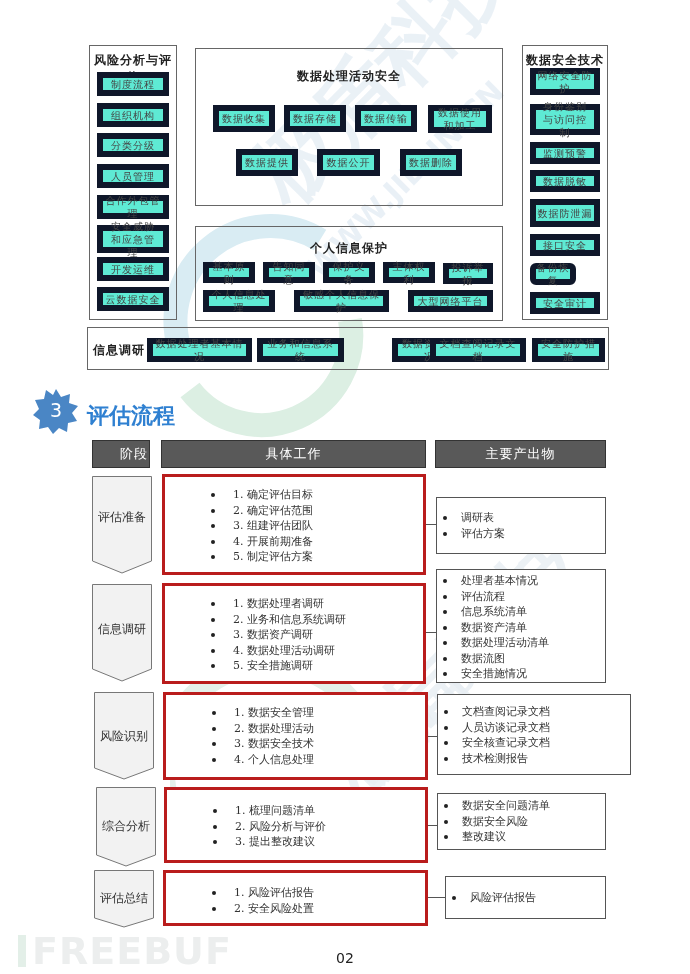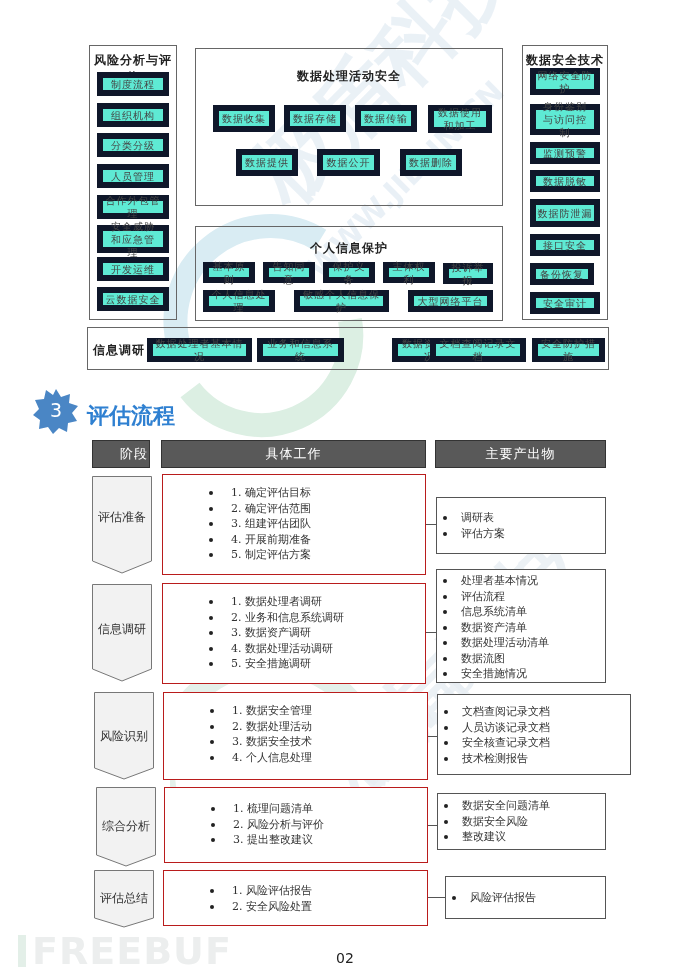--- a/index.html
+++ b/index.html
@@ -6,21 +6,21 @@
   html, body { width: 690px; height: 974px; background: #ffffff; overflow: hidden; }
   body { position: relative; font-family: "DejaVu Serif", "Liberation Serif", serif; color: #333; }
   .abs { position: absolute; }
   .box { position: absolute; border: 6px solid #0f172a; background: #5eead4; display: flex; align-items: center; justify-content: center; text-align: center; font-size: 10px; line-height: 13px; color: #444; letter-spacing: 1px; }
   .panel { position: absolute; border: 1px solid #666; background: transparent; }
   .panel-title { position: absolute; left: 0; right: 0; text-align: center; font-size: 12px; font-weight: bold; color: #222; letter-spacing: 1px; }
   .hdr { position: absolute; background: #595959; color: #fff; border: 1px solid #333; display: flex; align-items: center; justify-content: center; font-size: 13px; letter-spacing: 1px; }
   .stage { position: absolute; width: 60px; }
   .stage svg { position: absolute; left: 0; top: 0; }
   .stage-label { position: absolute; left: 0; width: 60px; text-align: center; font-size: 12px; color: #333; font-family: "DejaVu Sans", sans-serif; }
-  .work { position: absolute; border: 1px solid #b91c1c; background: #fff; }
+  .work { position: absolute; border: 3px solid #b91c1c; background: #fff; }
   .work ul, .out ul { list-style: none; }
   .work li, .out li { position: relative; font-size: 11px; line-height: 15.5px; color: #333; white-space: nowrap; }
   .work li::before, .out li::before { content: ""; position: absolute; width: 4px; height: 4px; border-radius: 50%; background: #222; top: 6px; }
   .work li { padding-left: 22px; }
   .work li::before { left: 0; }
   .out { position: absolute; border: 1px solid #555; background: #fff; }
   .out li { padding-left: 22px; }
   .out li::before { left: 4px; }
   .conn { position: absolute; height: 1px; background: #555; }
   .watermark { position: absolute; pointer-events: none; }
@@ -77,21 +77,21 @@
 
 <div class="panel" style="left:522px;top:45px;width:86px;height:275px;">
   <div class="panel-title" style="top:6px;">数据安全技术</div>
 </div>
 <div class="box" style="left:530px;top:68px;width:70px;height:27px;">网络安全防护</div>
 <div class="box" style="left:530px;top:104px;width:70px;height:31px;padding:0 6px;">身份鉴别与访问控制</div>
 <div class="box" style="left:530px;top:142px;width:70px;height:22px;">监测预警</div>
 <div class="box" style="left:530px;top:170px;width:70px;height:22px;">数据脱敏</div>
 <div class="box" style="left:530px;top:199px;width:70px;height:28px;">数据防泄漏</div>
 <div class="box" style="left:530px;top:234px;width:70px;height:22px;">接口安全</div>
-<div class="box" style="left:530px;top:263px;width:64px;height:22px;">备份恢复</div>
+<div class="box" style="left:530px;top:263px;width:46px;height:22px;border-radius:6px;">备份恢复</div>
 <div class="box" style="left:530px;top:292px;width:70px;height:22px;">安全审计</div>
 
 <div class="panel" style="left:87px;top:327px;width:522px;height:43px;">
   <div style="position:absolute;left:5px;top:14px;font-size:12px;font-weight:bold;color:#222;letter-spacing:1px;">信息调研</div>
 </div>
 <div class="box" style="left:147px;top:338px;width:105px;height:24px;">数据处理者基本情况</div>
 <div class="box" style="left:257px;top:338px;width:87px;height:24px;">业务和信息系统</div>
 <div class="box" style="left:364px;top:338px;width:75px;height:24px;margin-left:28px;">数据资产情况</div>
 <div class="box" style="left:430px;top:338px;width:96px;height:24px;">文档查阅记录文档</div>
 <div class="box" style="left:532px;top:338px;width:73px;height:24px;">安全防护措施</div>

